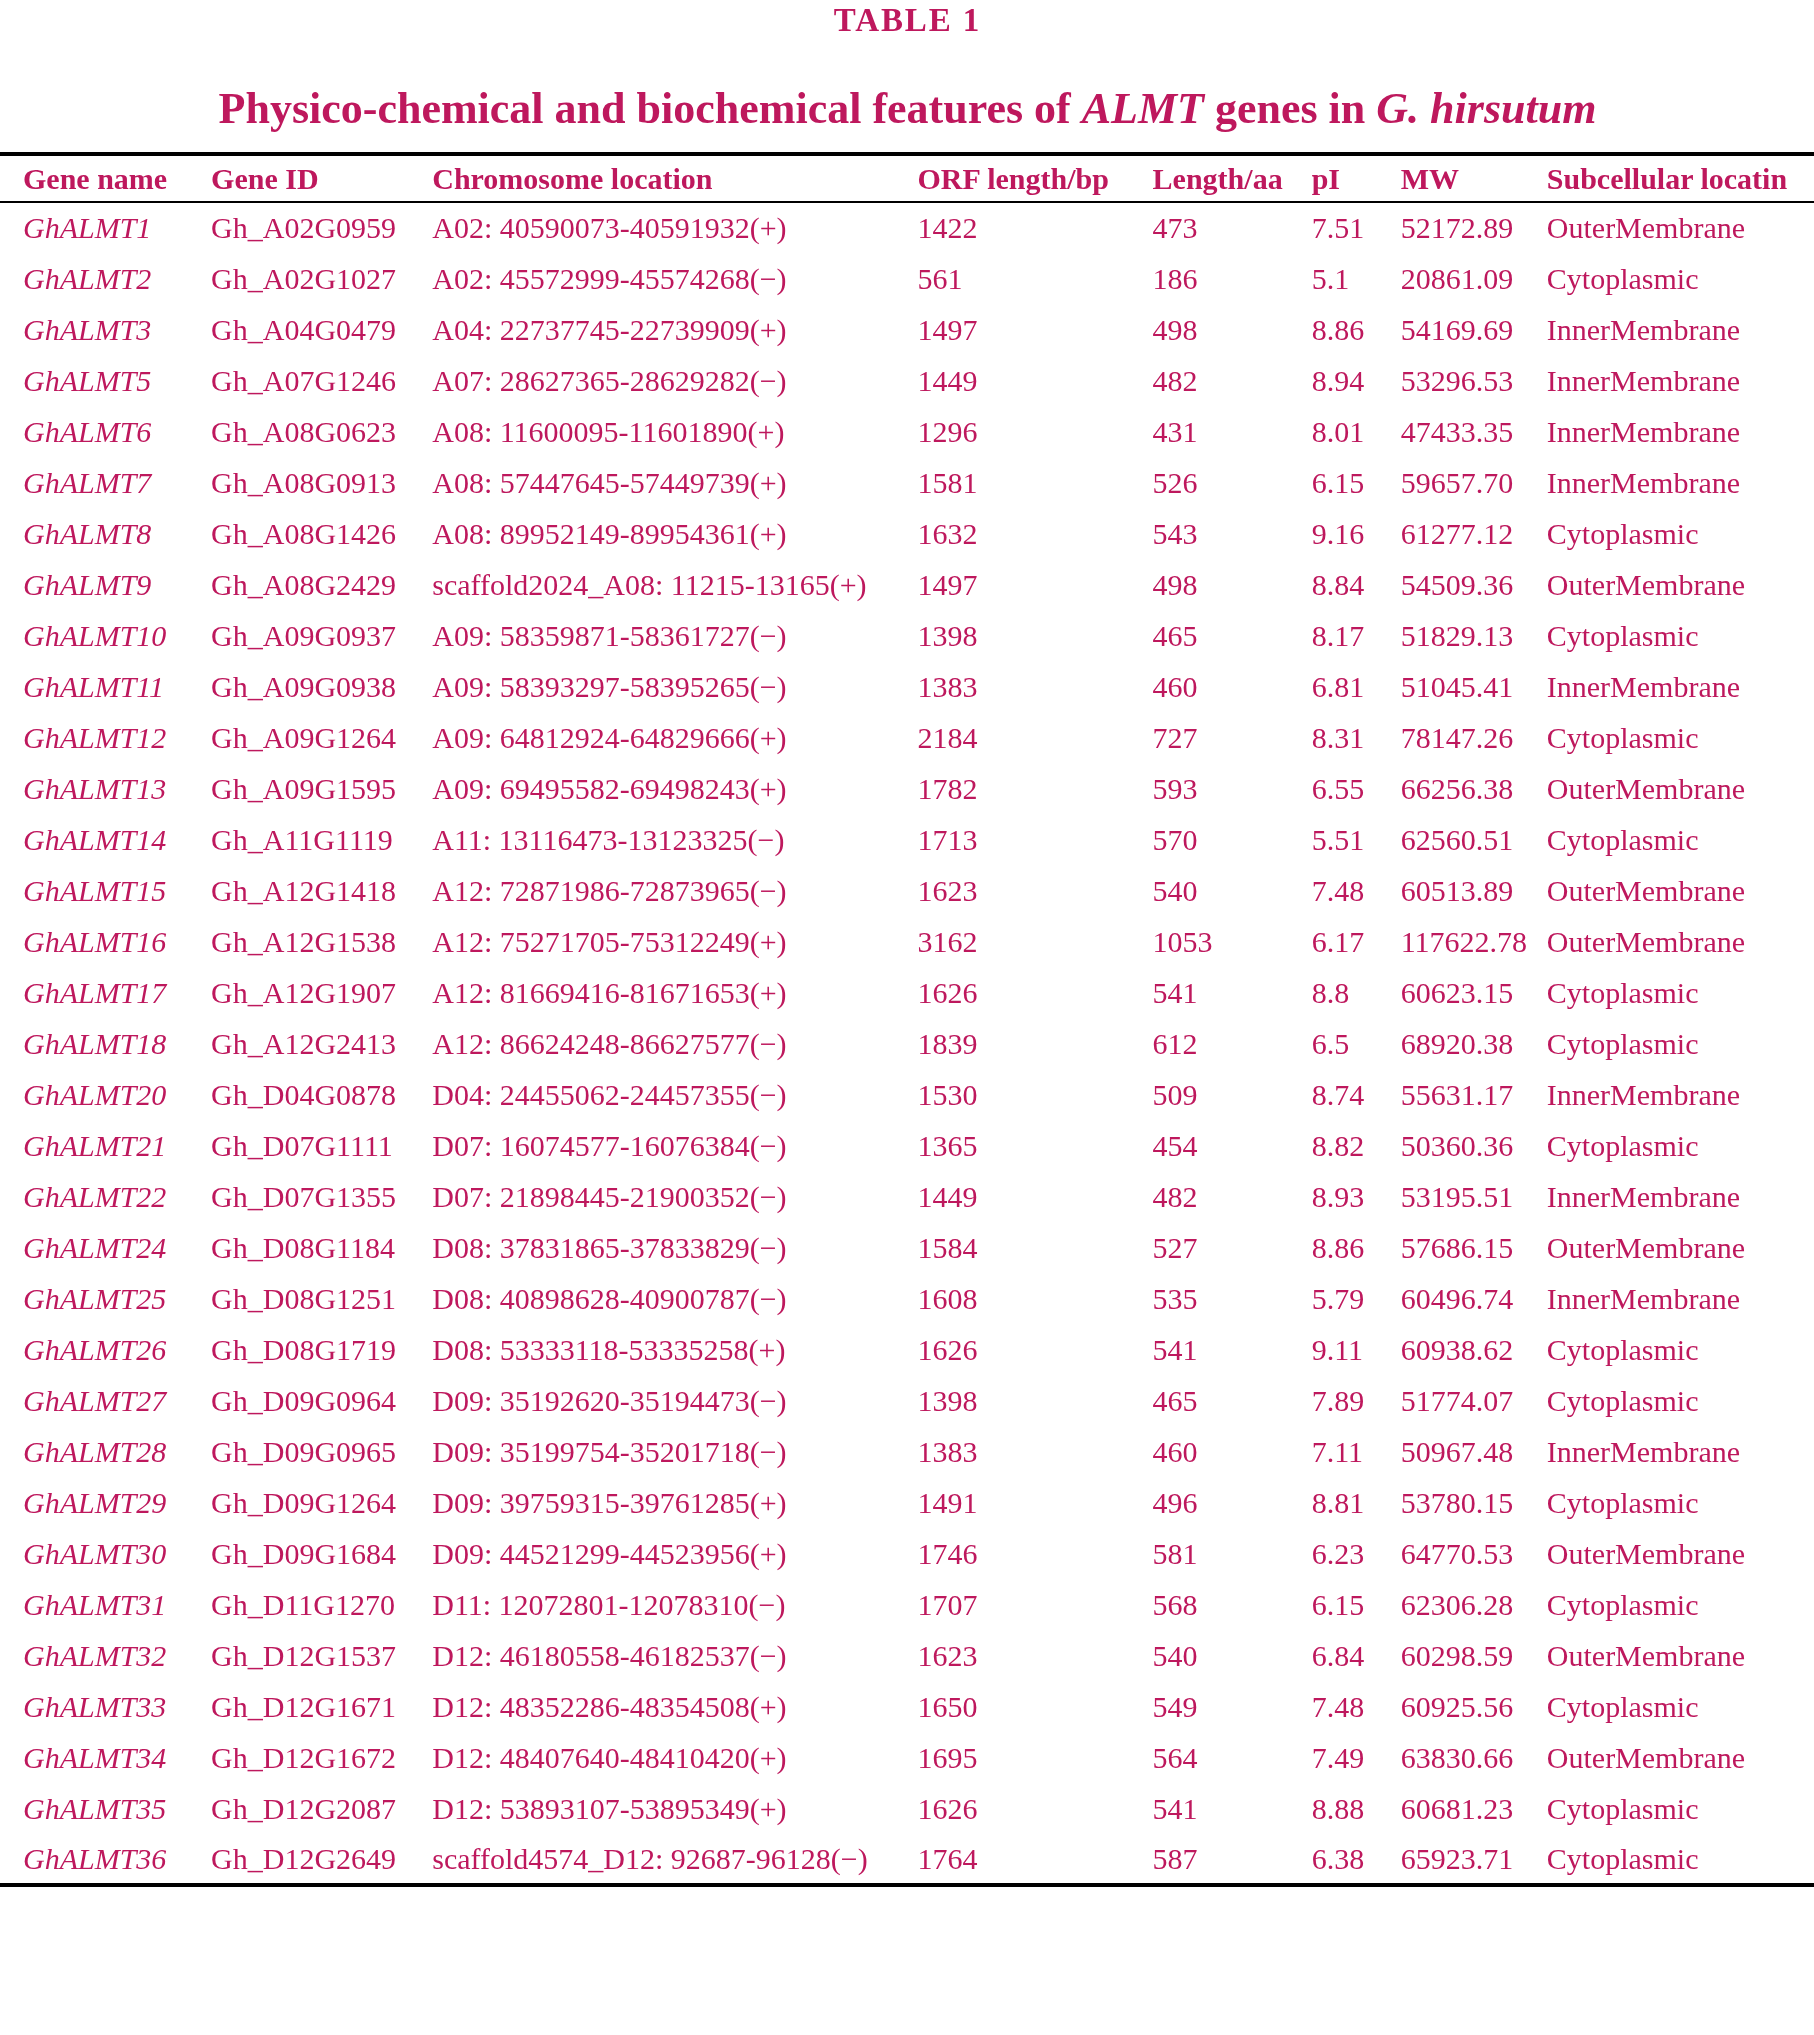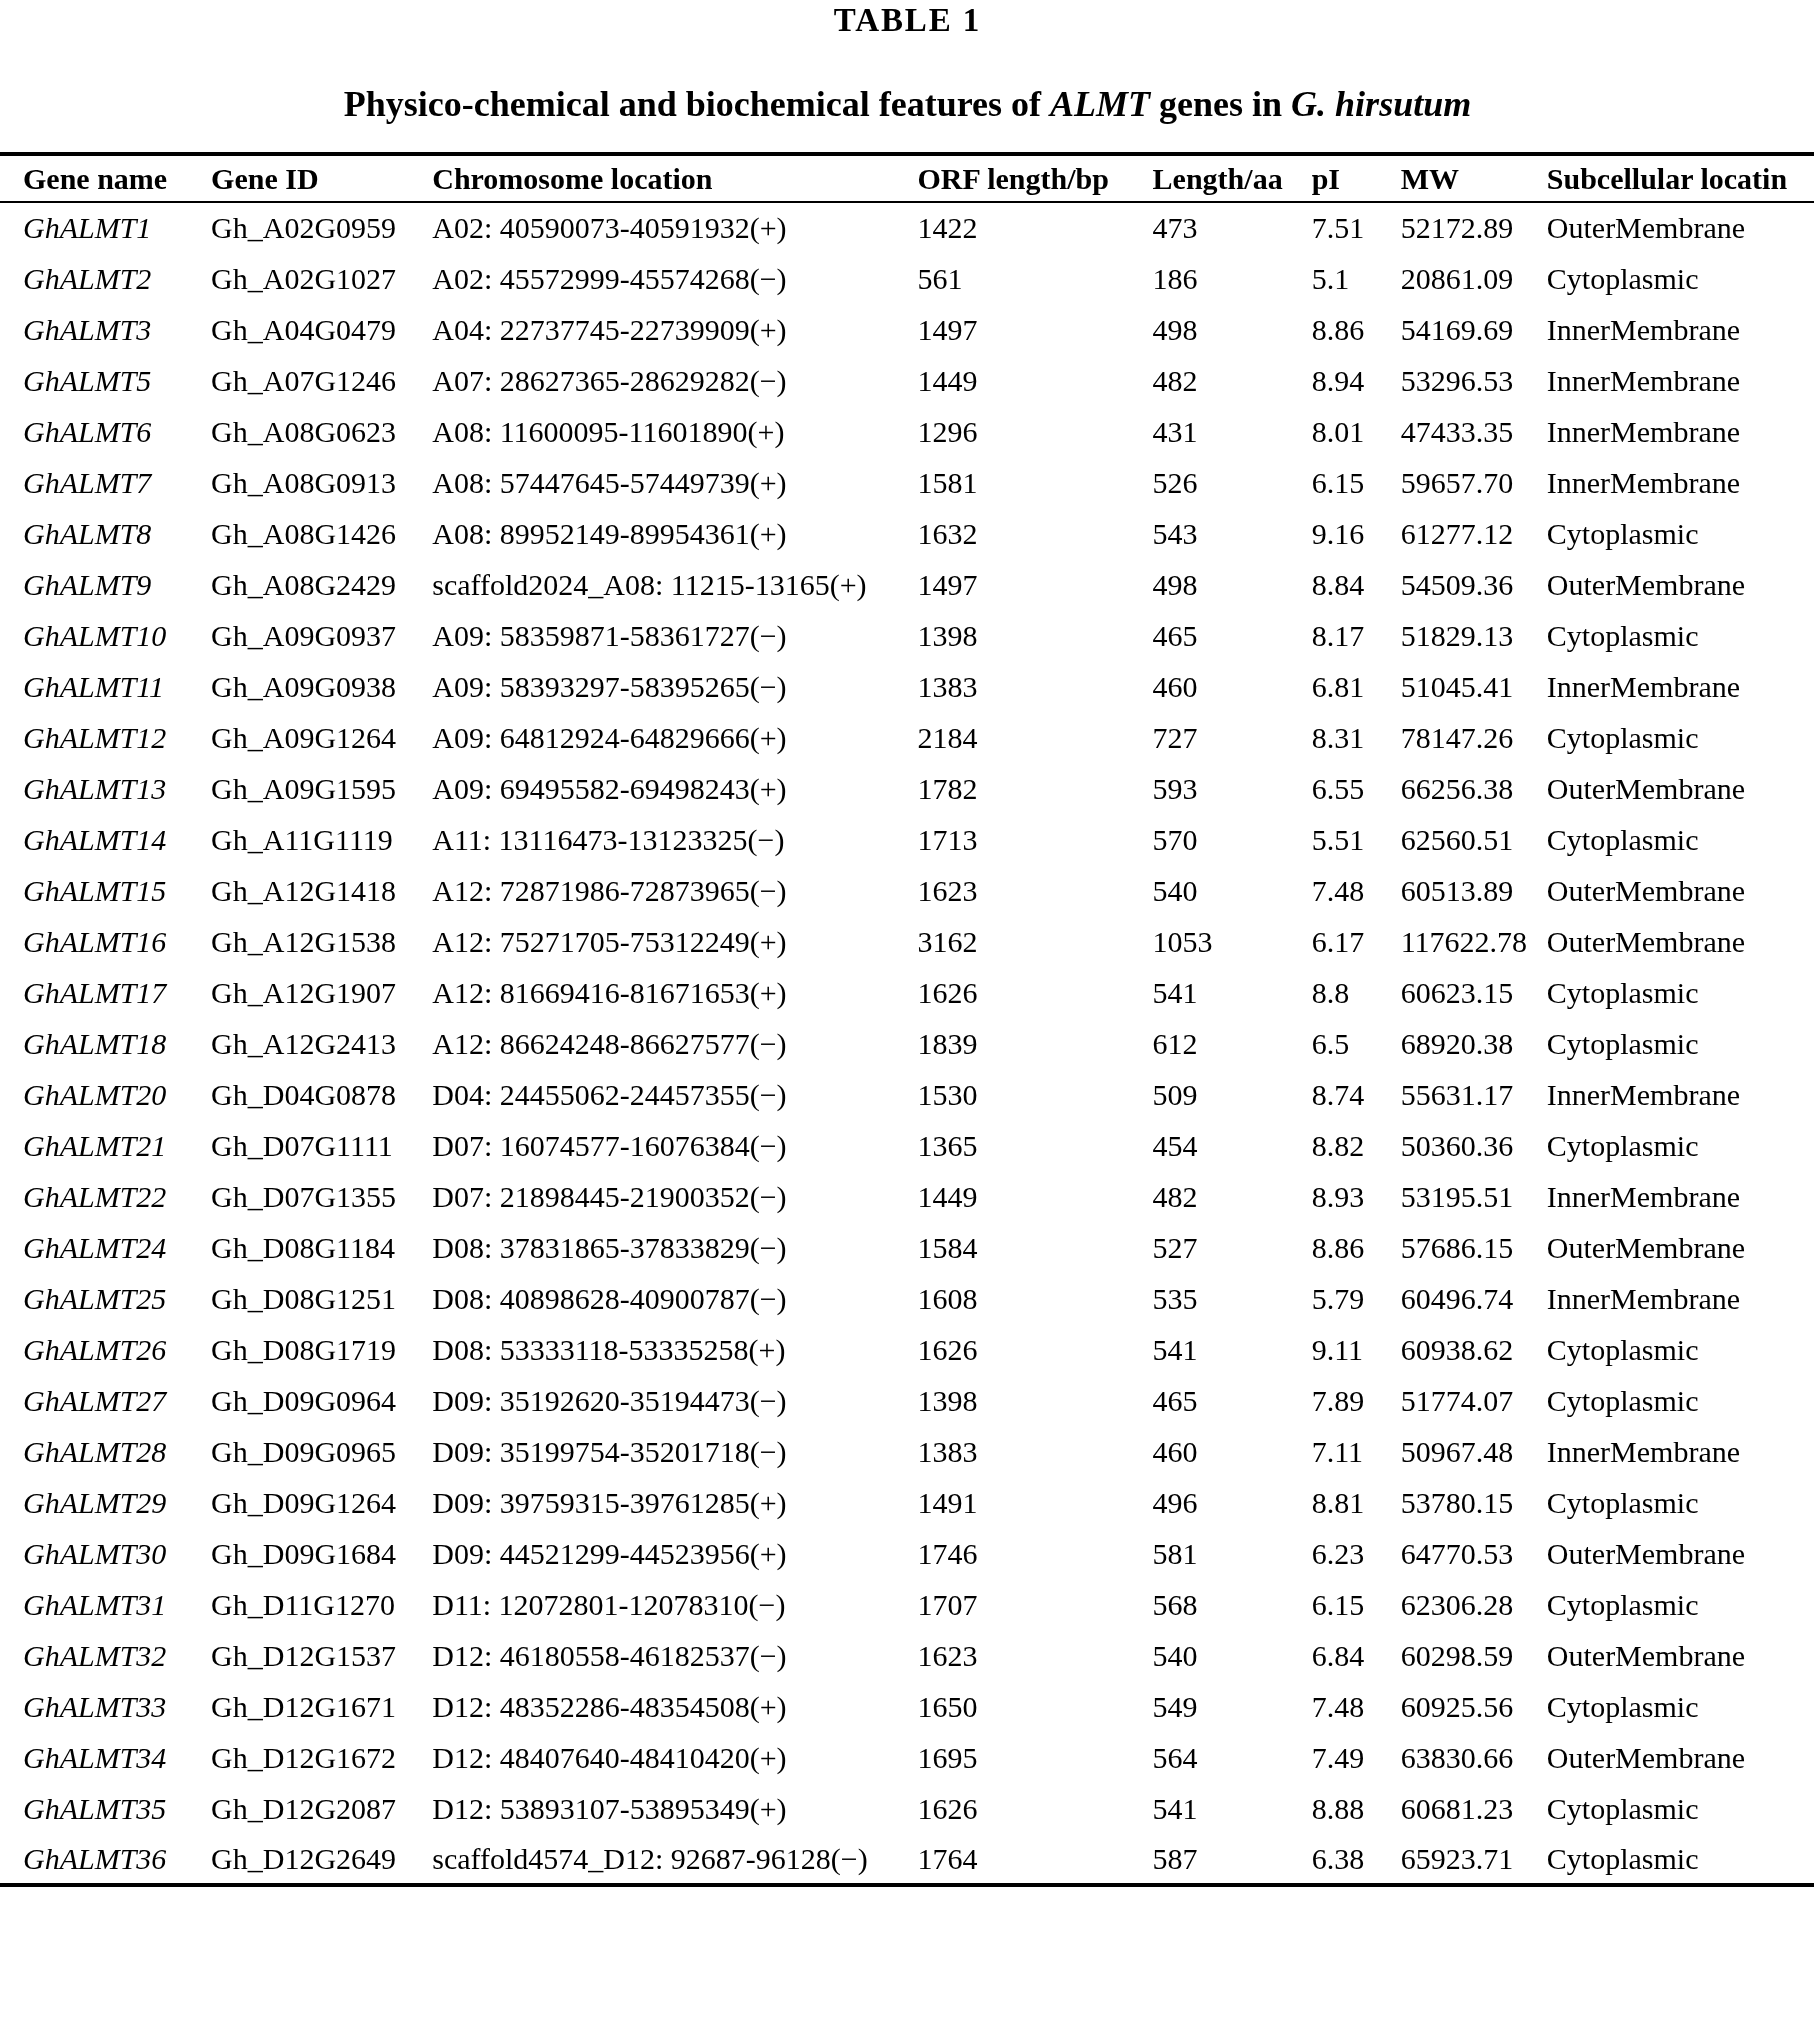--- a/index.html
+++ b/index.html
@@ -5,42 +5,42 @@
   html, body {
     margin: 0;
     padding: 0;
     background: #ffffff;
   }
   .page {
     position: relative;
     width: 1815px;
     height: 2036px;
     background: #ffffff;
-    color: #000000;
+    color: #be185d;
     font-family: "Liberation Serif", serif;
     overflow: hidden;
   }
   .table-label {
     position: absolute;
     top: 1.9px;
     left: 0;
     width: 100%;
     text-align: center;
     font-weight: bold;
     font-size: 33px;
     letter-spacing: 1.9px;
   }
   .table-title {
     position: absolute;
     top: 83px;
     left: 0;
     width: 100%;
     text-align: center;
     font-weight: bold;
-    font-size: 36px;
+    font-size: 44px;
   }
   .table-title .it {
     font-style: italic;
   }
   table.gene-table {
     position: absolute;
     top: 152px;
     left: 0;
     width: 1815px;
     border-collapse: collapse;

